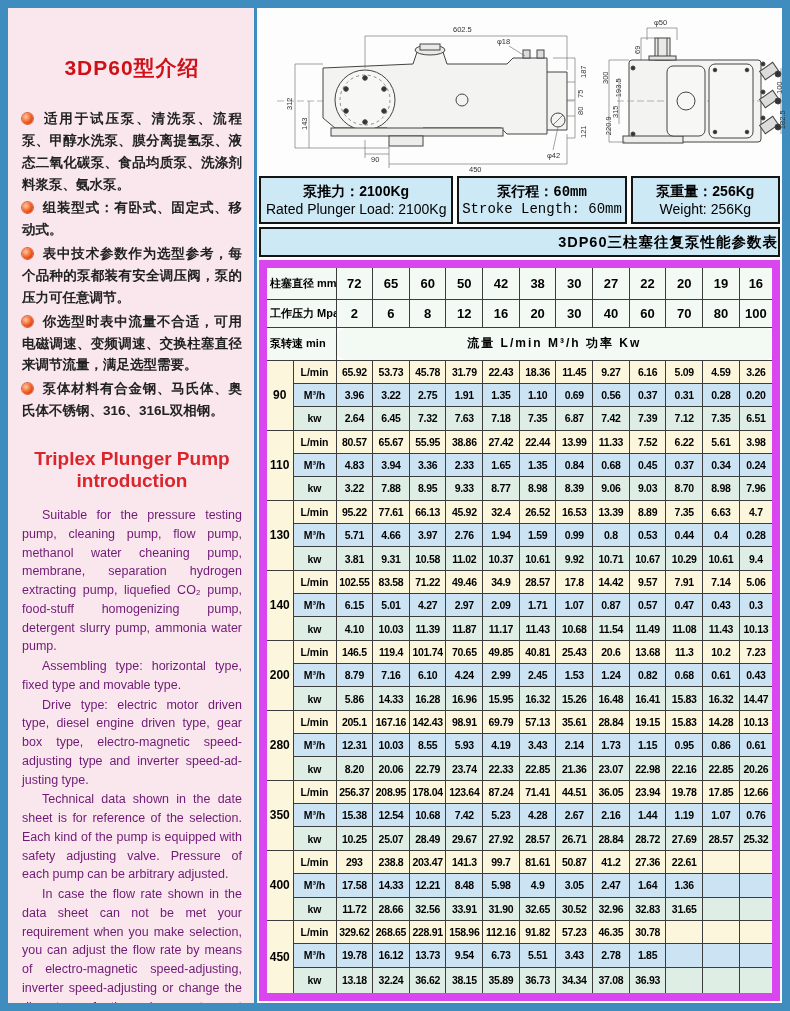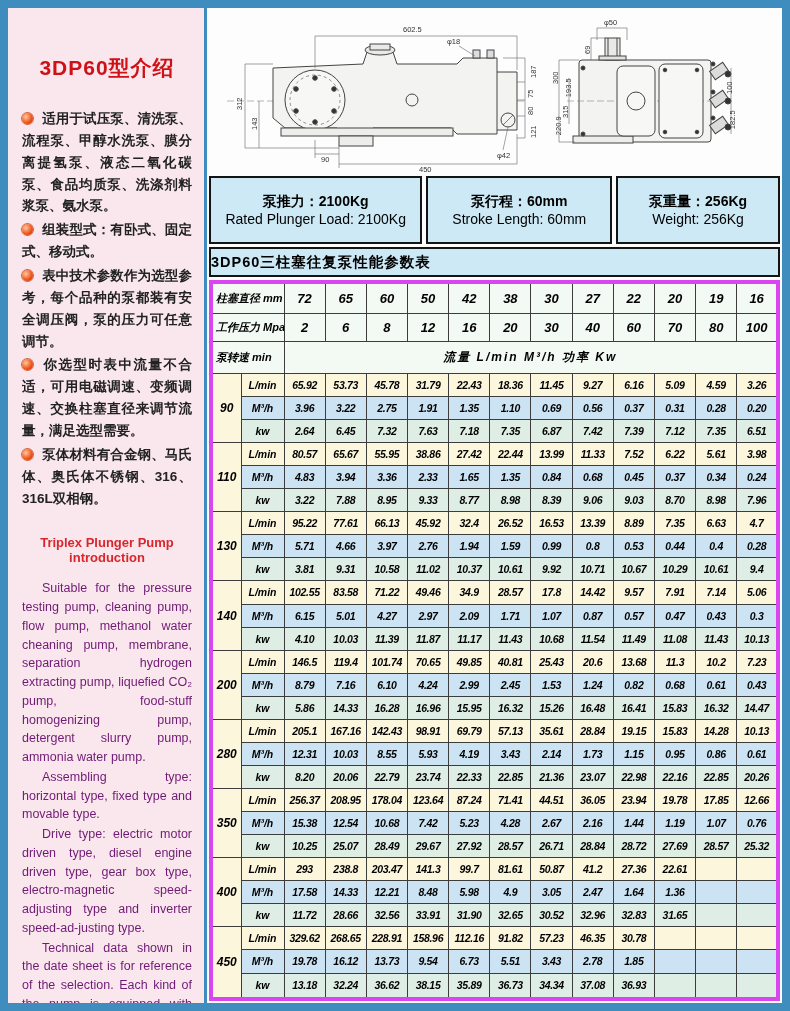--- a/index.html
+++ b/index.html
@@ -1,51 +1,51 @@
 <!DOCTYPE html>
 <html><head>
 <meta charset="utf-8">
 <style>
   * { margin:0; padding:0; box-sizing:border-box; }
   html,body { width:790px; height:1011px; }
   body { font-family:"Liberation Sans","DejaVu Sans",sans-serif; background:#3f8cbe; }
   .page { width:790px; height:1011px; border:8px solid #3f8cbe; box-shadow:inset 0 0 0 1px #1c6396; display:flex; background:#fff; }
 
   
-  .sidebar { width:196px; background:#f9e7ed; padding:10px 12px 10px 14px; overflow:hidden; flex-shrink:0; }
+  .sidebar { width:246px; background:#f9e7ed; padding:10px 12px 10px 14px; overflow:hidden; flex-shrink:0; }
   .sidebar h1 { color:#cf1016; font-size:21px; font-weight:bold; text-align:center; margin:36px 0 26px 0; letter-spacing:1px; }
   .cn { font-size:13.5px; font-weight:bold; line-height:1.62; text-align:justify; color:#222; margin-bottom:2px; }
   .dot { display:inline-block; width:11px; height:11px; border-radius:50%; background:radial-gradient(circle at 35% 35%, #ffc9a0, #f05a1e 55%, #c52806 95%); box-shadow:0 0 0 1px #d8633c; margin-right:9px; vertical-align:-1px; }
-  .en-title { color:#d9252b; font-size:13px; font-weight:bold; text-align:center; margin:26px 0 14px 0; }
+  .en-title { color:#d9252b; font-size:19px; font-weight:bold; text-align:center; margin:26px 0 14px 0; }
   .en { font-size:12.5px; line-height:1.5; text-align:justify; text-indent:1.6em; color:#701a75; margin-bottom:1px; }
 
   
   .right { flex:1; display:flex; flex-direction:column; background:#fdfdfd; border-left:3px solid #3f8cbe; }
 
   
   .drawing { position:relative; height:168px; background:#fdfdfd; flex-shrink:0; }
   .drawing svg { position:absolute; left:0; top:0; }
   .dim { position:absolute; font-size:7.5px; color:#333; white-space:nowrap; line-height:1; }
   .rot { transform:rotate(-90deg); transform-origin:center; }
 
   
-  .specs { display:flex; gap:4px; padding:0 2px; height:68px; flex-shrink:0; }
+  .specs { display:flex; gap:4px; padding:0 2px; height:48px; flex-shrink:0; }
   .spec-box { border:2px solid #141414; background:#cde9f6; display:flex; flex-direction:column; justify-content:center; text-align:center; }
   .spec-box .l1 { font-size:14px; font-weight:bold; }
   .spec-box .l2 { font-size:14px; }
-  .sb1 { flex:38 1 0; } .sb2 { flex:33 1 0; } .sb3 { flex:29 1 0; }
+  .sb1 { flex:38 1 0; } .sb2 { flex:33 1 0;font-family:Liberation Mono, monospace; } .sb3 { flex:29 1 0; }
 
   
-  .title-block { border:2px solid #141414; background:#cde9f6; margin:3px 2px 0 2px; text-align:left; padding:4px 0 3px 0; flex-shrink:0; }
+  .title-block { border:2px solid #141414; background:#cde9f6; margin:3px 2px 0 2px; text-align:right; padding:4px 0 3px 0; flex-shrink:0; }
   .title-block .t1 { font-size:14.5px; font-weight:bold; letter-spacing:1px; }
   .title-block .t2 { font-size:13.5px; }
 
   
   .table-wrap { flex:1; margin:3px 2px 2px 2px; }
-  table { border-collapse:collapse; table-layout:fixed; width:100%; height:100%; border:4px solid #d946ef;font-style:italic; }
+  table { border-collapse:collapse; table-layout:fixed; width:100%; height:100%; border:8px solid #d946ef; }
   th,td { border:1px solid #3c3c3c; text-align:center; padding:0; overflow:hidden; white-space:nowrap; font-family:"Liberation Sans",sans-serif; }
   th.hlabel { font-size:11px; font-weight:bold; background:#f3f9f3; text-align:left; padding-left:3px; }
   th.dval { font-size:13px; font-weight:bold; background:#f3f9f3; }
   td.flowhead { font-size:12px; font-weight:bold; background:#f3f9f3; letter-spacing:2px;border-radius:11px; }
   tr.lmin td { background:#fcf6dd; }
   tr.m3h  td { background:#cbe3f3; }
   tr.kw   td { background:#dfeee5; }
   td.group { background:#fcf6dd; font-size:12px; font-weight:bold; }
   td.unit { font-size:10.5px; font-weight:bold; }
   td.val { font-size:10.5px; font-weight:bold; letter-spacing:-0.3px; }

